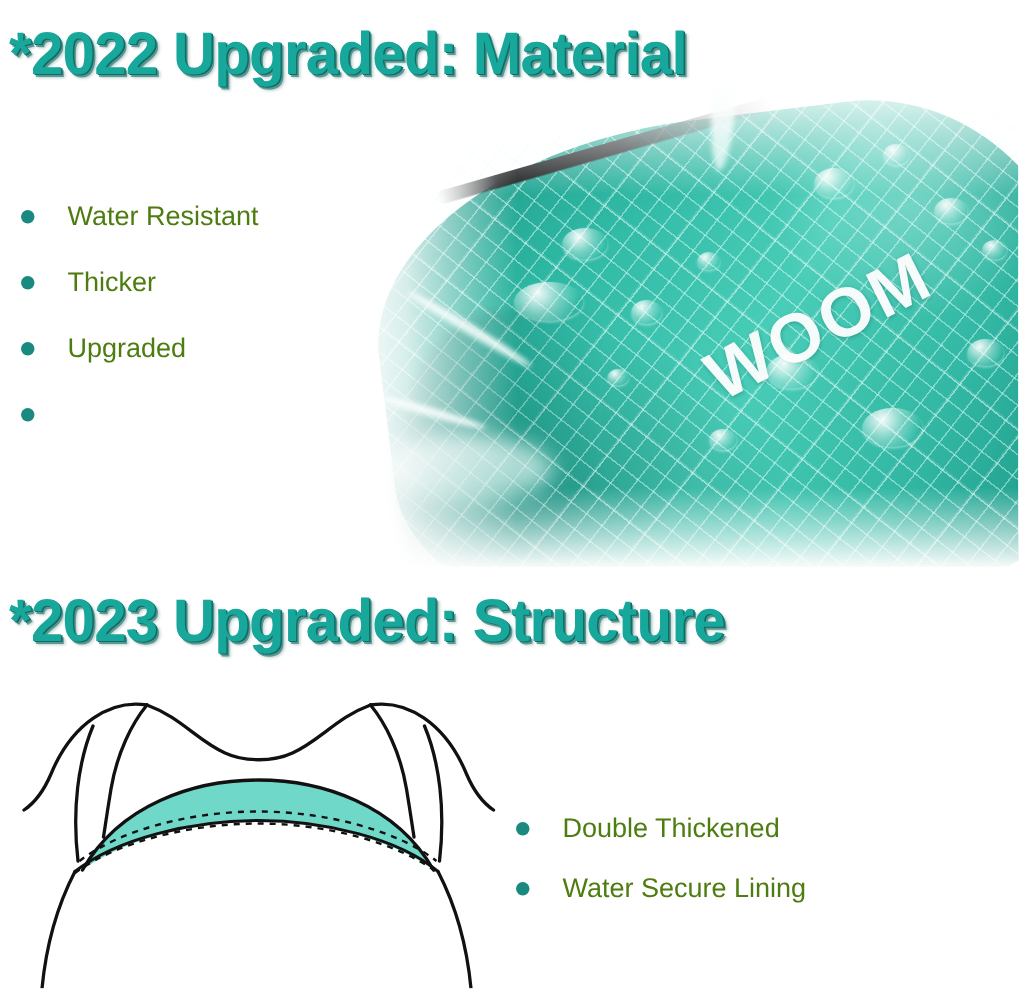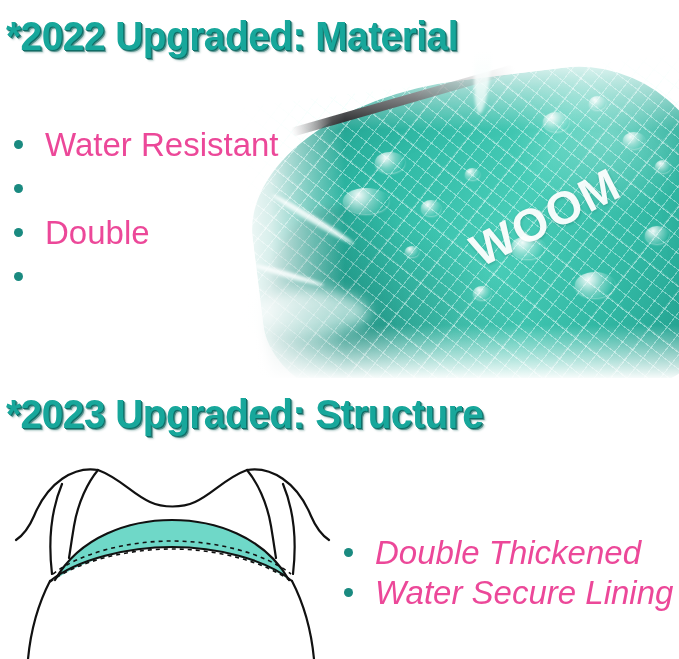--- a/index.html
+++ b/index.html
@@ -168,37 +168,37 @@
   }
   .bullet-dot {
     width: 9px;
     height: 9px;
     border-radius: 50%;
     background: #1a8a80;
     flex: 0 0 auto;
   }
   .bullet-text {
     font-family: "Liberation Sans", sans-serif;
-    font-size: 33px;
-    color: #ec4899;
+    font-size: 18px;
+    color: #4d7c0f;
     white-space: nowrap;
     line-height: 1;
   }
   #list-material {
     left: 14px;
     top: 122px;
   }
   #list-material .bullet-item { height: 44px; }
   #list-material .bullet-text { margin-left: 22px; }
 
   #list-structure {
     left: 344px;
     top: 532px;
   }
-  #list-structure .bullet-item { height: 40px; font-style: italic; }
+  #list-structure .bullet-item { height: 40px; }
   #list-structure .bullet-text { margin-left: 22px; }
 
   
   .section-2 {
     position: absolute;
     left: 0; top: 378px;
     width: 679px;
     height: 281px;
     background: #ffffff;
   }
@@ -260,24 +260,25 @@
 
     <div class="heading" id="heading-1">*2022 Upgraded: Material</div>
 
     <ul class="bullet-list" id="list-material">
       <li class="bullet-item">
         <span class="bullet-dot"></span>
         <span class="bullet-text">Water Resistant</span>
       </li>
       <li class="bullet-item">
         <span class="bullet-dot"></span>
+        <span class="bullet-text">Thicker</span>
       </li>
       <li class="bullet-item">
         <span class="bullet-dot"></span>
-        <span class="bullet-text">Double</span>
+        <span class="bullet-text">Upgraded</span>
       </li>
       <li class="bullet-item">
         <span class="bullet-dot"></span>
       </li>
     </ul>
   </div>
 
   <div class="section-divider"></div>
 
   <div class="section-2">

